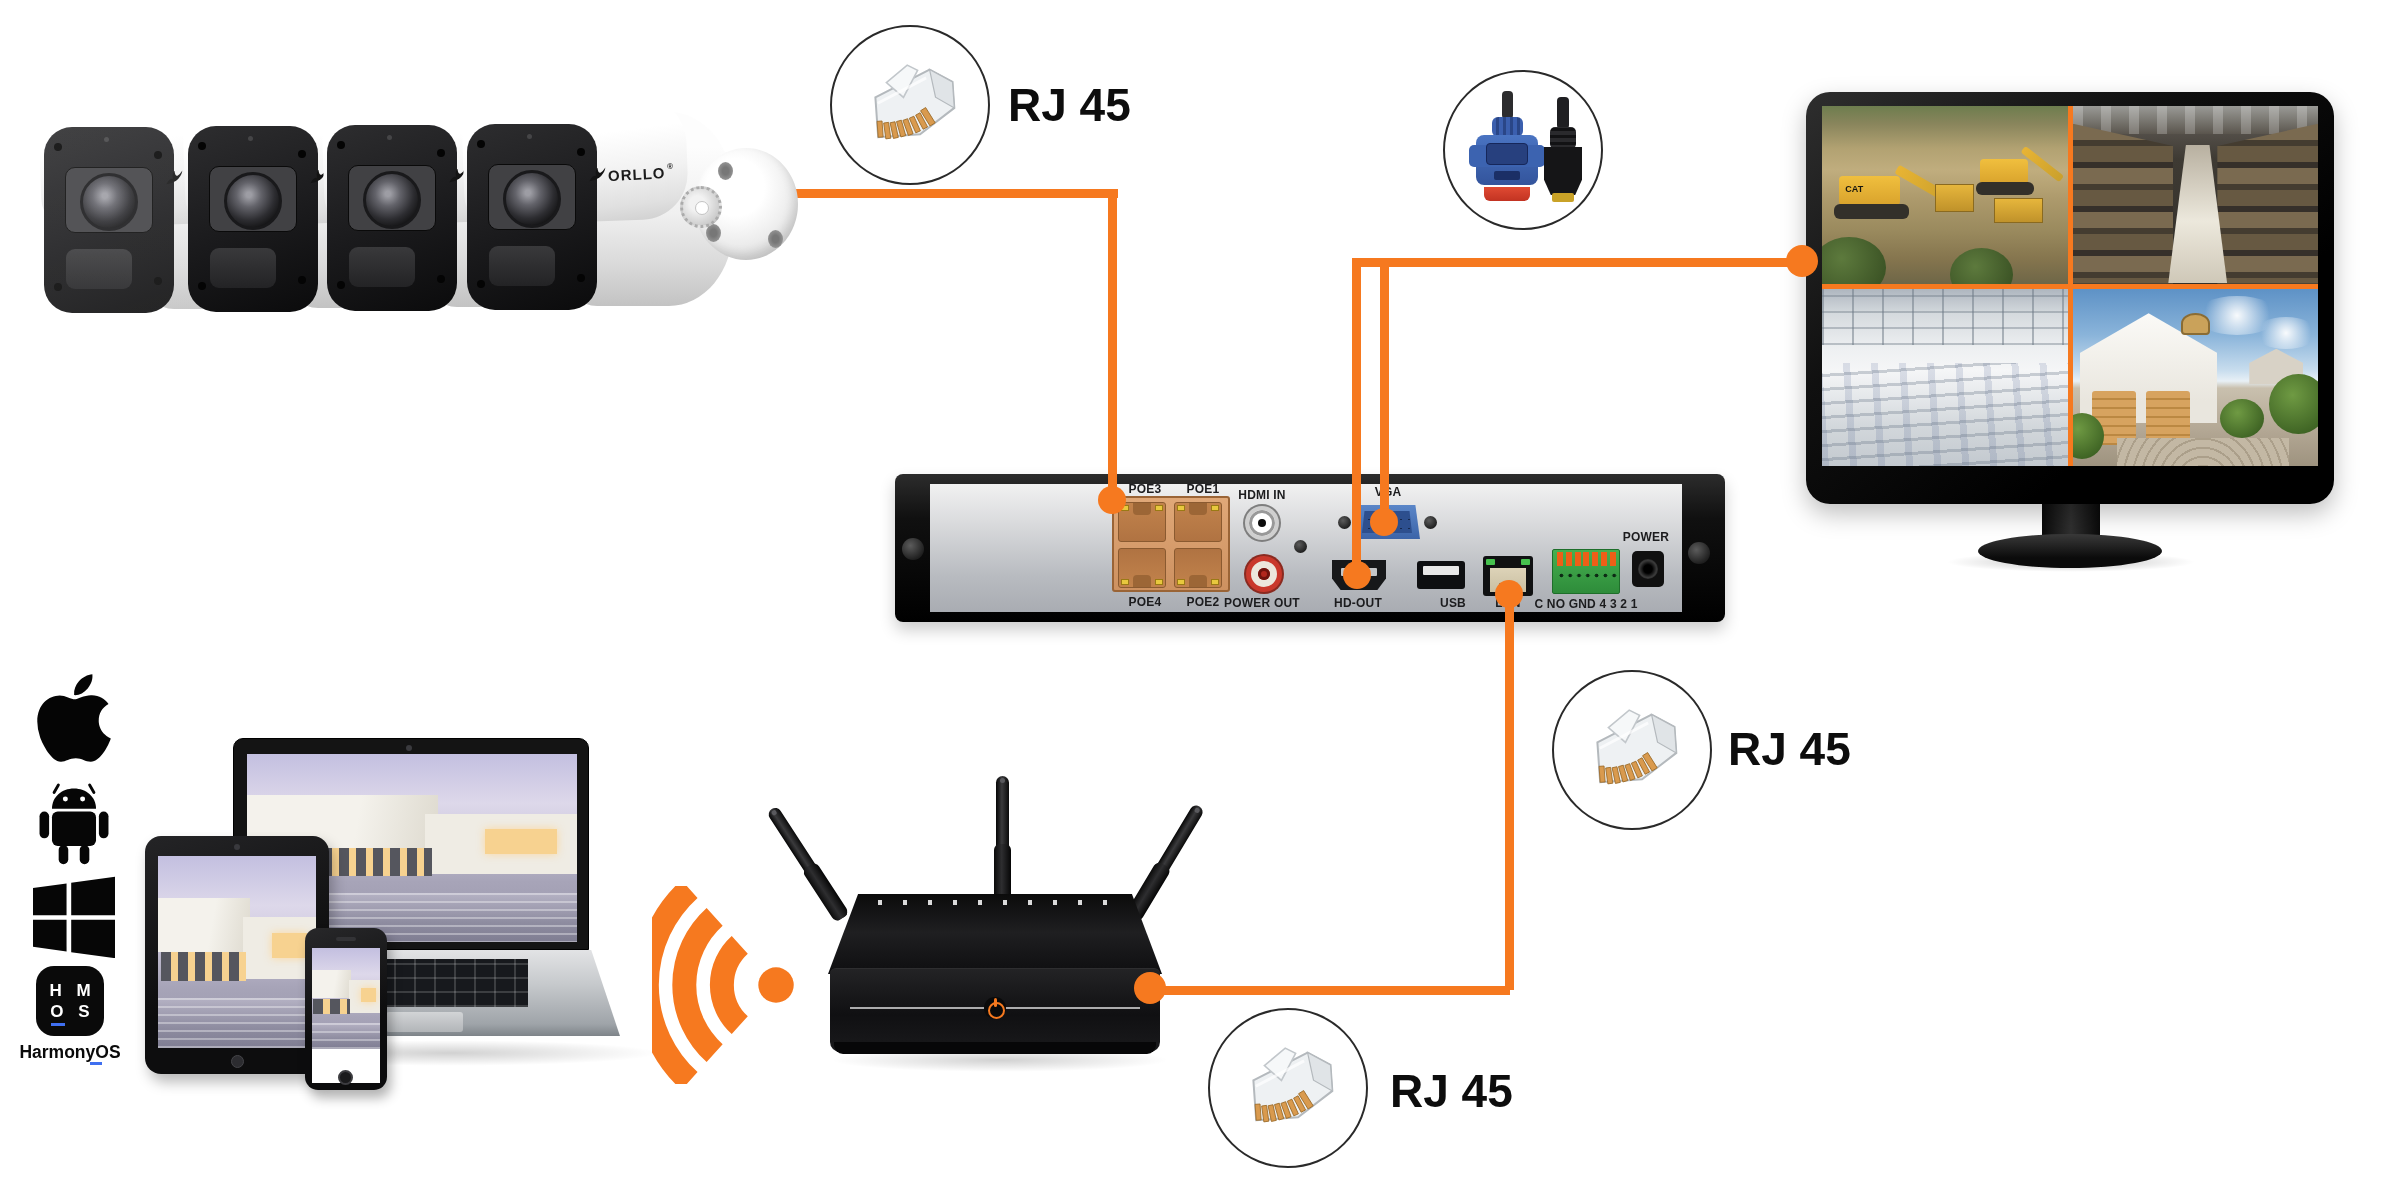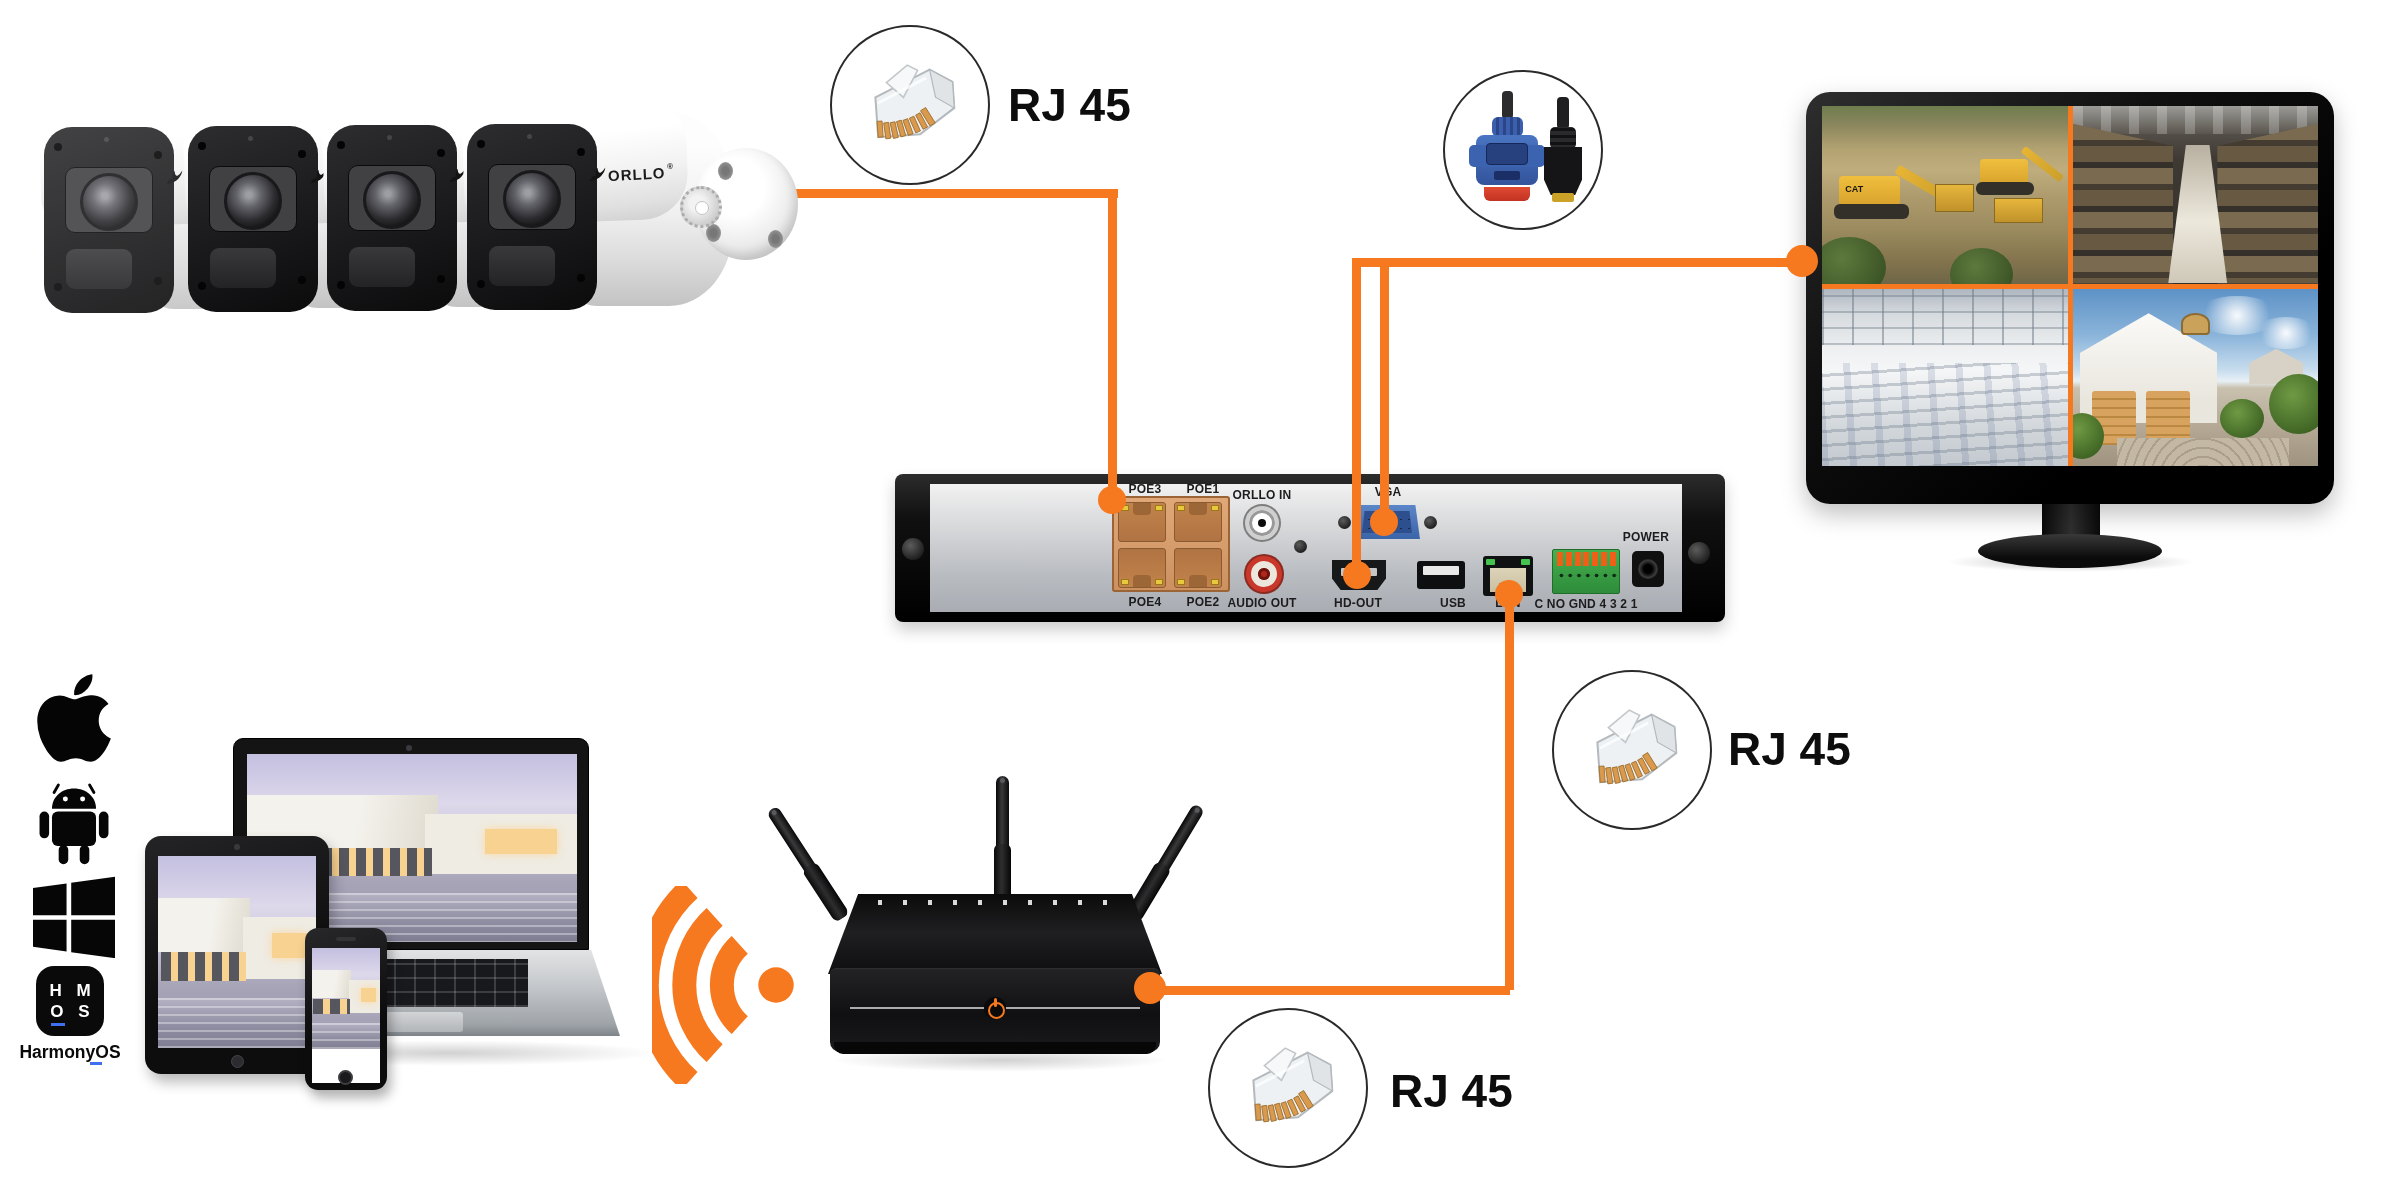--- a/index.html
+++ b/index.html
@@ -508,24 +508,24 @@
       <span class="poe-pin" style="right:2px; top:2px;"></span>
       </div>
     <div class="poe-port" style="left:60px; top:50px; transform:scaleY(-1);">
       <span class="poe-pin" style="left:2px; top:2px;"></span>
       <span class="poe-pin" style="right:2px; top:2px;"></span>
       </div>
   </div>
   <span class="pl" style="left:1145px; top:595px;">POE4</span>
   <span class="pl" style="left:1203px; top:595px;">POE2</span>
 
-  <span class="pl" style="left:1262px; top:488px;">ORLLO IN</span>
+  <span class="pl" style="left:1262px; top:488px;">HDMI IN</span>
   <div class="rca rca-in"></div>
   <div class="rca rca-out"></div>
-  <span class="pl" style="left:1262px; top:596px;">AUDIO OUT</span>
+  <span class="pl" style="left:1262px; top:596px;">POWER OUT</span>
   <div class="screw" style="left:1294px; top:540px; width:13px; height:13px;"></div>
 
   <span class="pl" style="left:1388px; top:485px;">VGA</span>
   <div class="screw vga-screw" style="left:1338px; top:516px;"></div>
   <div class="vga-port"></div>
   <div class="screw vga-screw" style="left:1424px; top:516px;"></div>
 
   <div class="hdmi-port"></div>
   <span class="pl" style="left:1358px; top:596px;">HD-OUT</span>
 

